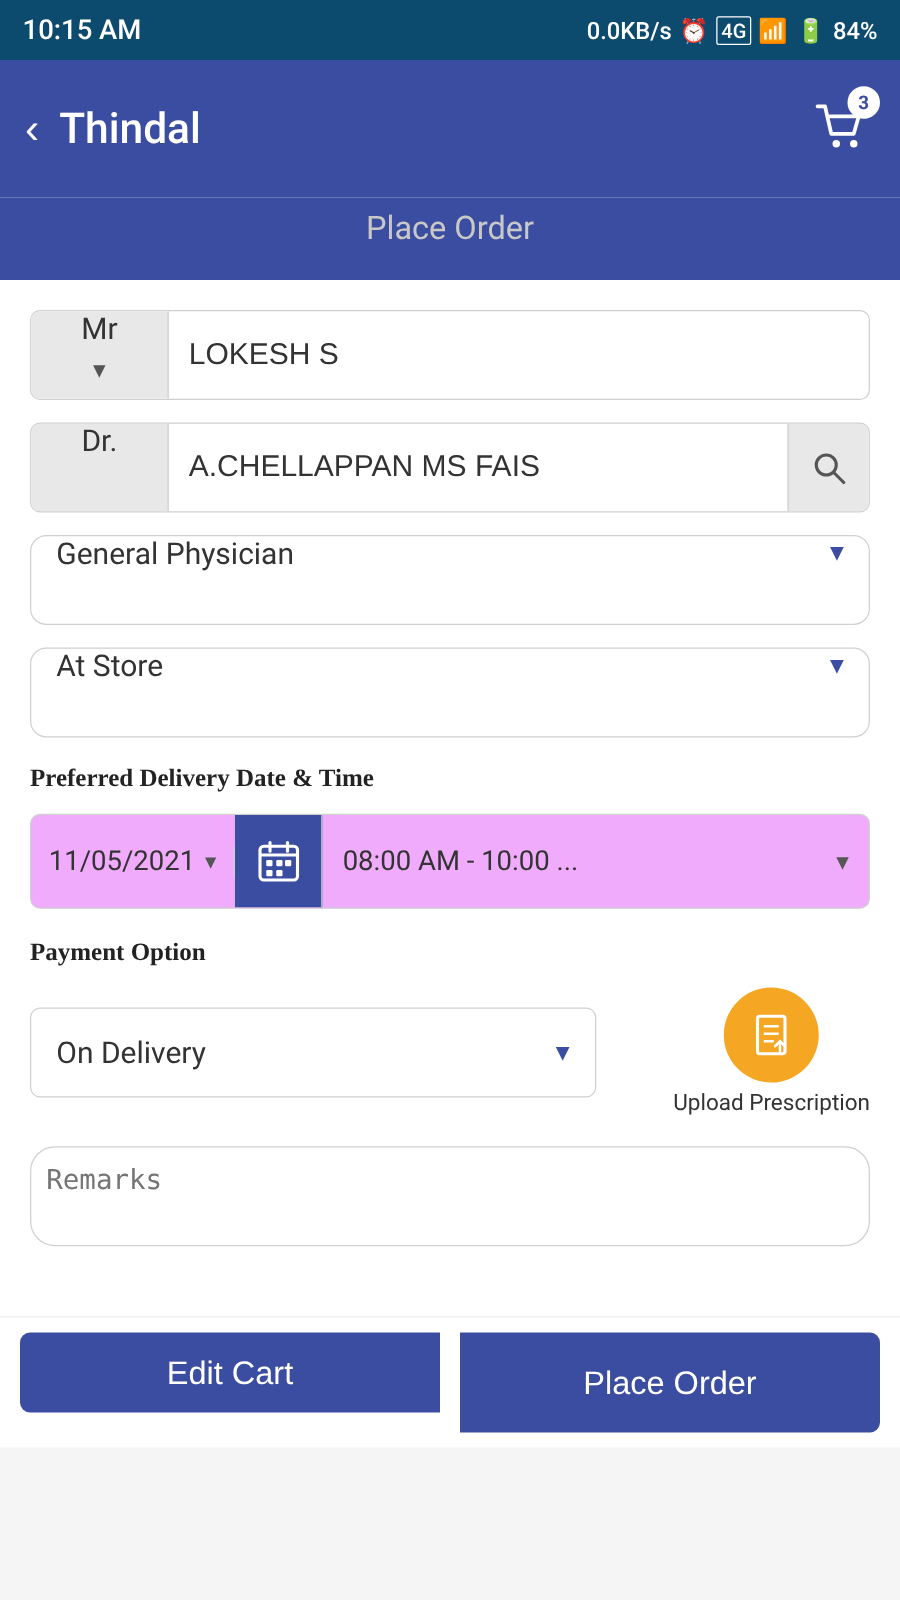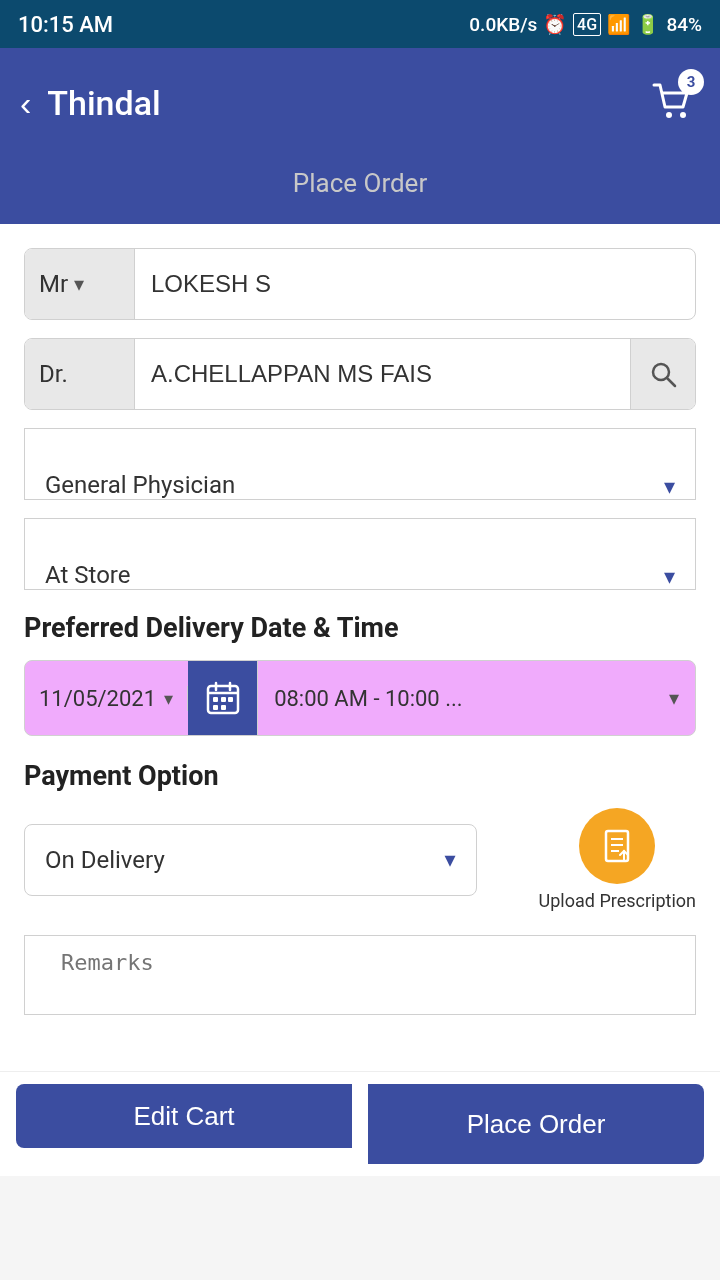--- a/index.html
+++ b/index.html
@@ -109,20 +109,21 @@
     }
     .form-row-prefix {
       background: #e8e8e8;
       border-right: 1.5px solid #d0d0d0;
       padding: 0 14px;
       height: 100%;
       display: flex;
       align-items: center;
       min-width: 110px;
       gap: 6px;
+      flex-direction: column;
     }
     .form-row-prefix span {
       font-size: 24px;
       color: #333;
     }
     .prefix-label {
       font-size: 24px;
       color: #333;
     }
     .form-row-prefix .chevron {
@@ -144,46 +145,47 @@
       padding: 0 18px;
       height: 100%;
       display: flex;
       align-items: center;
       cursor: pointer;
     }
 
     
     .dropdown-row {
       display: flex;
-      align-items: flex-end;
+      align-items: flex-start;
       border: 1.5px solid #d0d0d0;
-      border-radius: 0;
+      border-radius: 13px;
       margin-bottom: 18px;
       height: 72px;
       padding: 0 20px;
       background: #fff;
       cursor: pointer;
     }
     .dropdown-row span.dropdown-label {
       flex: 1;
       font-size: 24px;
       color: #333;
     }
     .dropdown-chevron {
       color: #3b4da0;
       font-size: 22px;
     }
 
     
     .section-label {
-      font-size: 27px;
+      font-size: 20px;
       font-weight: 700;
       color: #222;
       margin-bottom: 16px;
       margin-top: 22px;
+      font-family: Liberation Serif, serif;
     }
 
     
     .datetime-row {
       display: flex;
       gap: 0;
       border: 1.5px solid #d0d0d0;
       border-radius: 8px;
       margin-bottom: 24px;
       overflow: hidden;
@@ -277,25 +279,25 @@
     .upload-label {
       font-size: 18px;
       color: #333;
       text-align: center;
     }
 
     
     .remarks-input {
       width: 100%;
       border: 1.5px solid #d0d0d0;
-      border-radius: 0;
+      border-radius: 20px;
       height: 80px;
       font-size: 22px;
       color: #aaa;
-      padding: 14px 36px;
+      padding: 14px 12px;
       outline: none;
       background: #fff;
       resize: none;
       margin-bottom: 28px;
     }
 
     
     .bottom-bar {
       position: sticky;
       bottom: 0;

